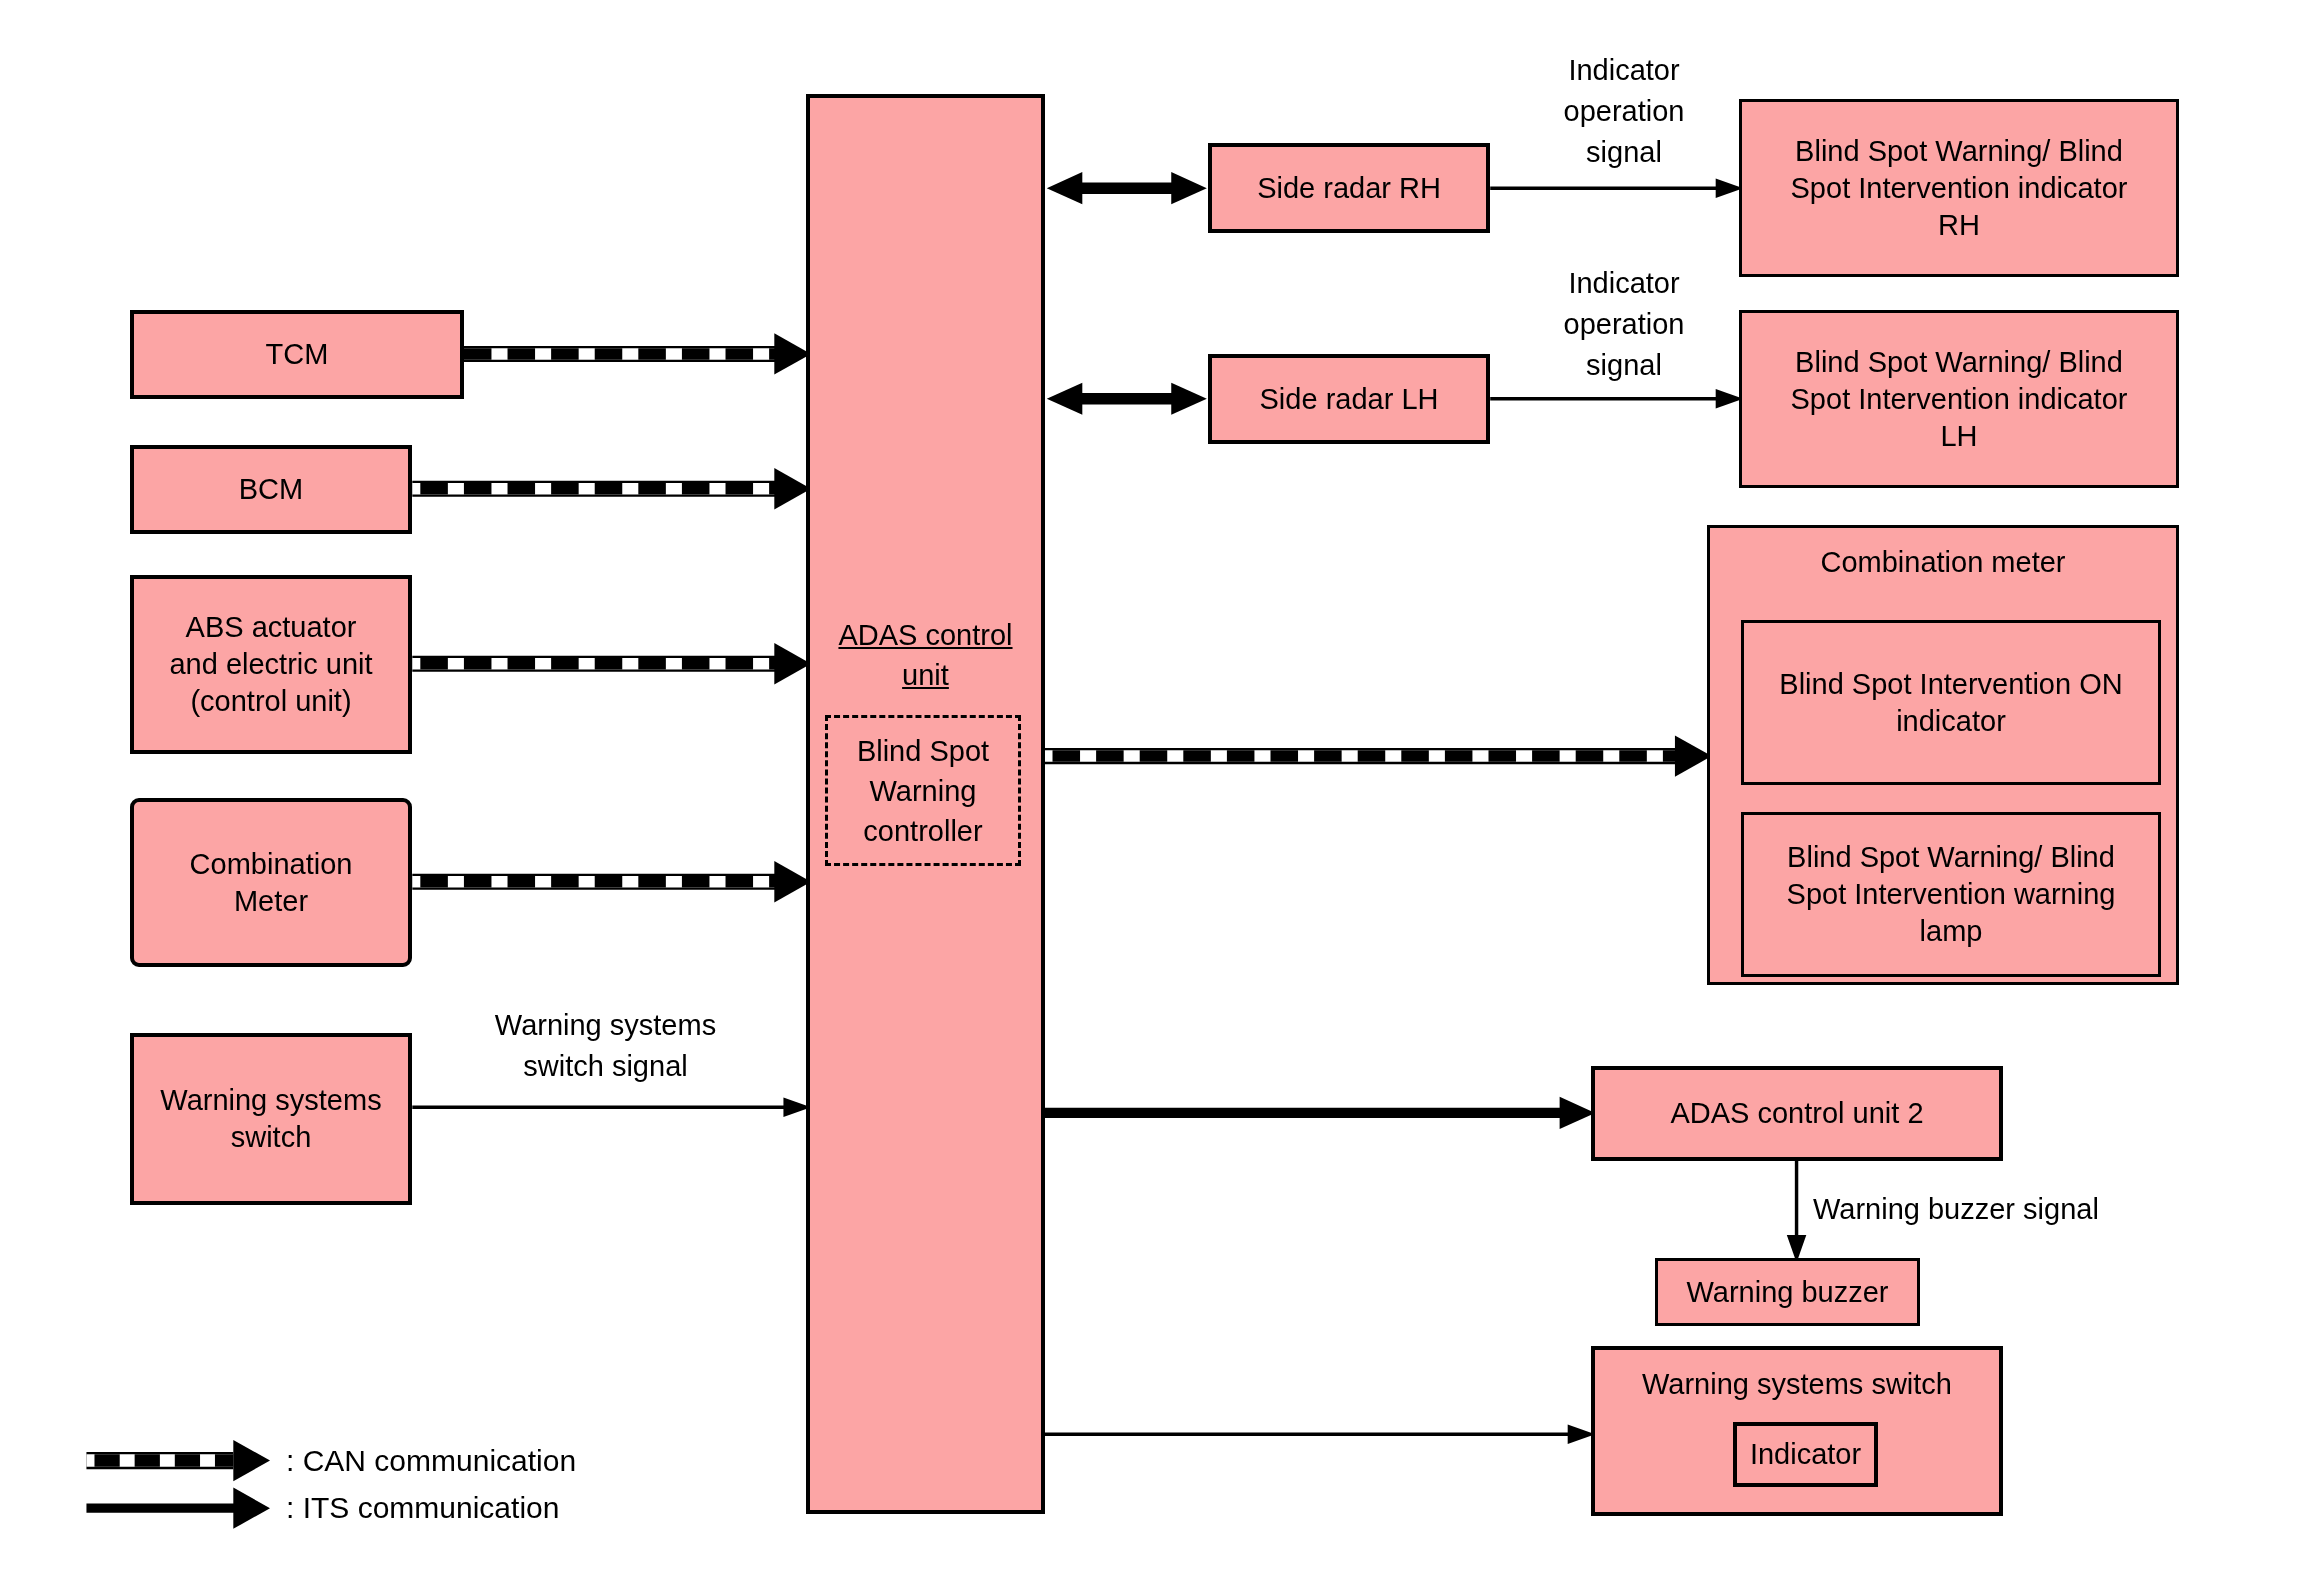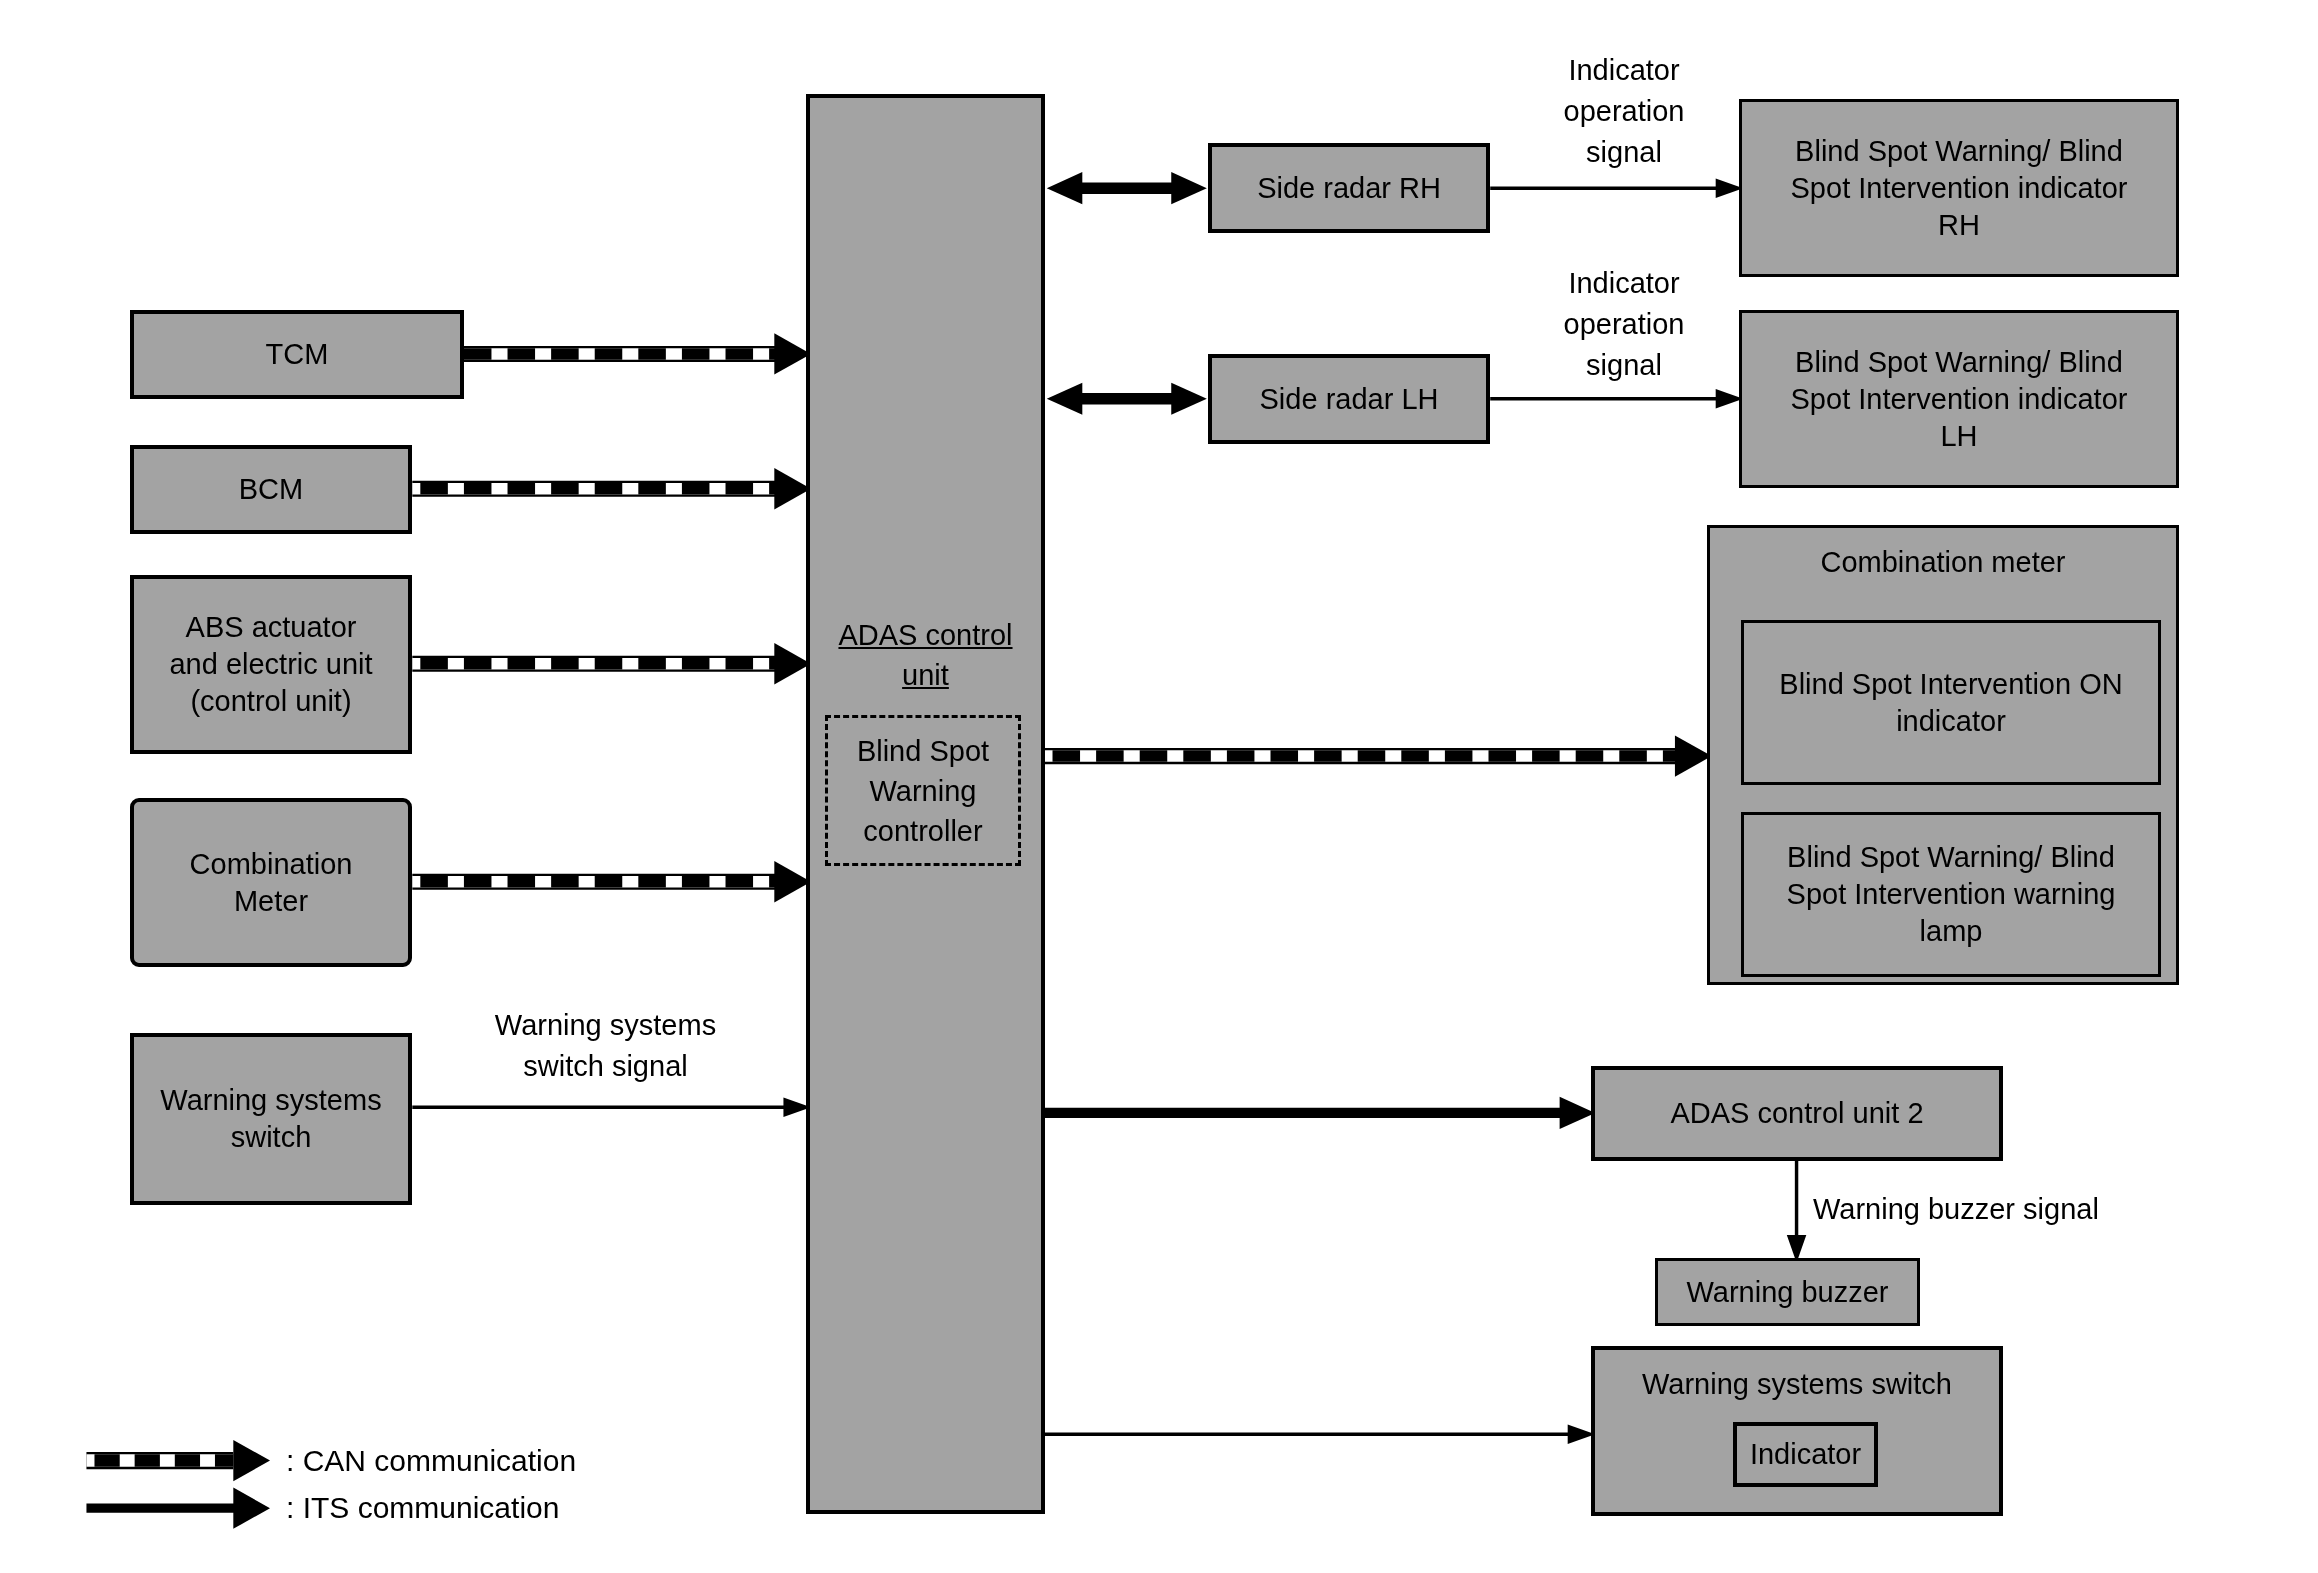--- a/index.html
+++ b/index.html
@@ -7,21 +7,21 @@
     position:relative;
     width:2319px;height:1573px;
     background:#ffffff;
     font-family:"Liberation Sans", sans-serif;
     color:#000;
   }
   .box{
     position:absolute;
     box-sizing:border-box;
     border:4.6px solid #000;
-    background:#a3a3a3;
+    background:#fca5a5;
     display:flex;
     align-items:center;
     justify-content:center;
     text-align:center;
     white-space:pre-line;
     font-size:29px;
     line-height:37px;
   }
   .thinborder{border-width:3.4px;}
   .dashedbox{border:3.4px dashed #000;}

